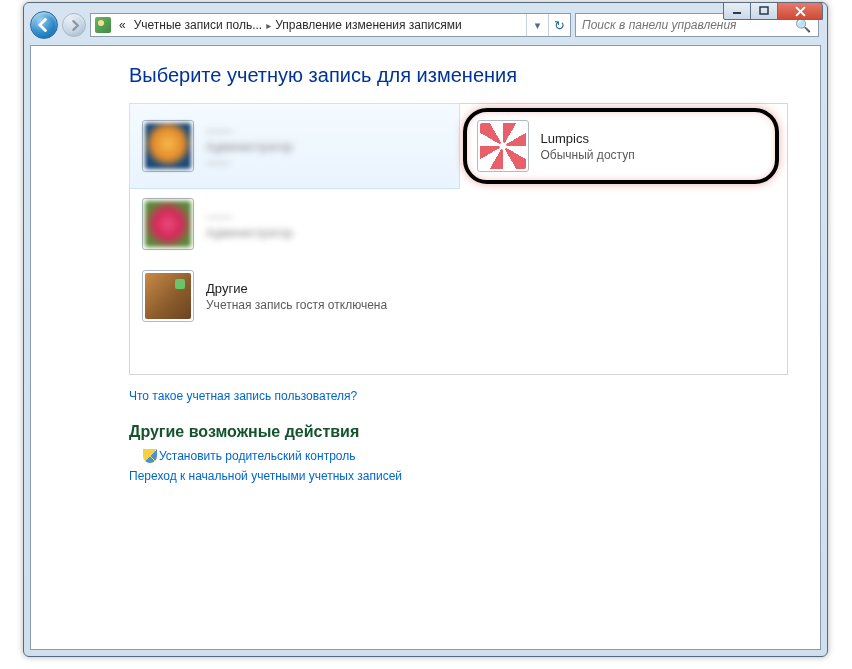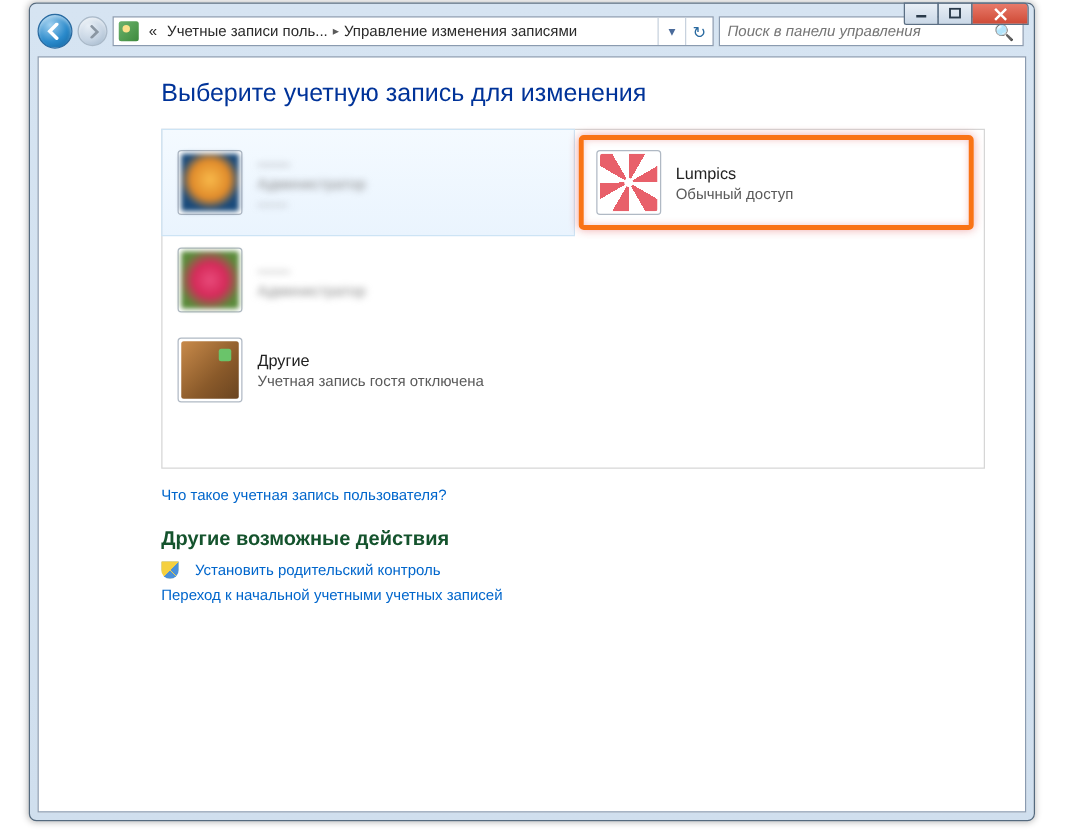--- a/index.html
+++ b/index.html
@@ -177,22 +177,22 @@
       padding: 10px 12px;
       gap: 12px;
       cursor: pointer;
     }
     .account-item.selected {
       background: linear-gradient(to bottom, #f4faff, #eaf4fe);
       border: 1px solid #cde4f5;
       margin: -1px;
     }
     .account-item.highlighted {
-      border: 4px solid #f97316;
-      border-radius: 4px;
+      border: 4px solid #000000;
+      border-radius: 24px;
       box-shadow: 0 0 8px rgba(217,42,42,0.4), inset 0 0 6px rgba(217,42,42,0.25);
       padding: 8px 14px 8px 10px;
       margin: 4px 8px 4px 4px;
     }
     .avatar {
       width: 52px;
       height: 52px;
       border: 1px solid #b0b9c4;
       border-radius: 3px;
       background: #fff;
@@ -226,21 +226,21 @@
       font-size: 12px;
       margin-bottom: 6px;
       cursor: pointer;
     }
     .section-head {
       font-weight: bold;
       color: #14532d;
       margin: 20px 0 8px 0;
       font-size: 16px;
     }
-    .shield-link { display: flex; align-items: center; gap: 13px; }
+    .shield-link { display: flex; align-items: center; gap: 2px; margin-left: 14px; }
     .shield-icon {
       width: 14px; height: 14px;
       background:
         linear-gradient(135deg, #f5d040 50%, transparent 50%),
         linear-gradient(-135deg, #4a90d9 50%, transparent 50%),
         linear-gradient(45deg, #4a90d9 50%, transparent 50%),
         linear-gradient(-45deg, #f5d040 50%, transparent 50%);
       border-radius: 0 0 50% 50%;
       flex-shrink: 0;
     }

